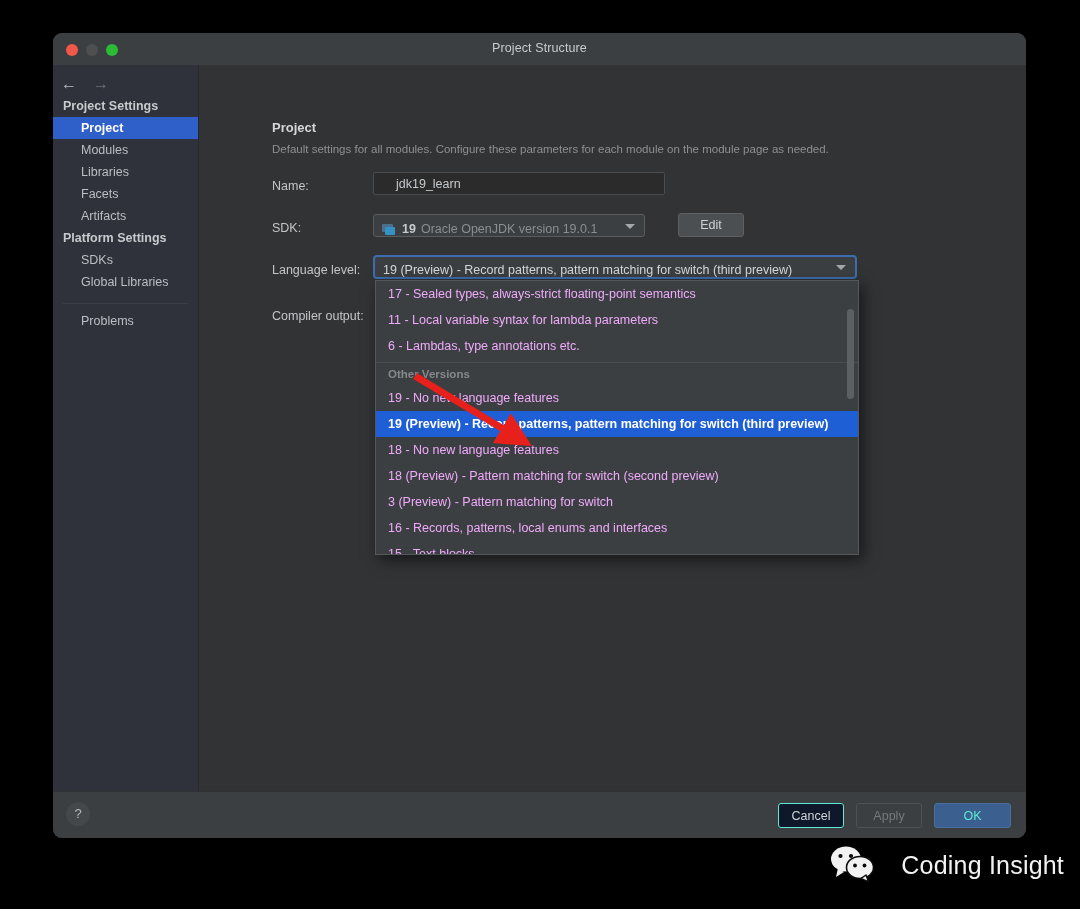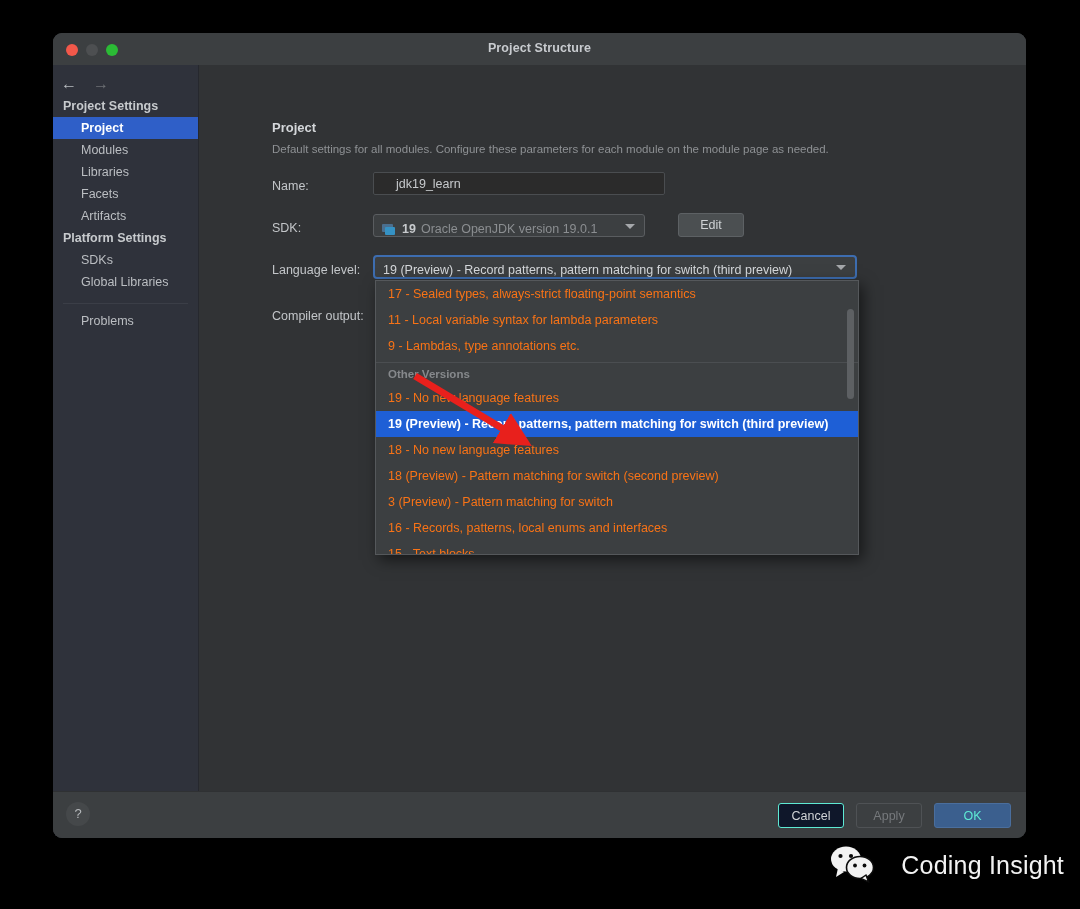--- a/index.html
+++ b/index.html
@@ -36,21 +36,21 @@
     height: 32px;
     background: #3c3f41;
     border-bottom: 1px solid #2b2b2b;
   }
   .title-text {
     position: absolute;
     left: 0; right: 0;
     top: 8px;
     text-align: center;
     font-size: 12.5px;
-    font-weight: bold;
+    font-weight: normal;
     color: #c8cbcf;
     letter-spacing: .1px;
   }
   .traffic {
     position: absolute;
     top: 11px;
     width: 12px; height: 12px;
     border-radius: 50%;
   }
   .tl-red   { left: 13px; background: #f2584a; }
@@ -273,21 +273,21 @@
   }
   .dd-inner {
     position: absolute;
     left: 0; top: 0;
     right: 0;
   }
   .dd-item {
     height: 26px;
     line-height: 26px;
     font-size: 12.5px;
-    color: #f97316;
+    color: #f0abfc;
     padding-left: 12px;
     white-space: nowrap;
     overflow: hidden;
   }
   .dd-item.selected {
     background: #1e5fd6;
     color: #ffffff;
     font-weight: bold;
   }
   .dd-group {
@@ -454,21 +454,21 @@
       <span class="combo-lang-text">19 (Preview) - Record patterns, pattern matching for switch (third preview)</span>
       <span class="caret"></span>
     </div>
 
     <div class="row-label lbl-compiler">Compiler output:</div>
 
     <div class="dropdown">
       <div class="dd-inner">
         <div class="dd-item">17 - Sealed types, always-strict floating-point semantics</div>
         <div class="dd-item">11 - Local variable syntax for lambda parameters</div>
-        <div class="dd-item">9 - Lambdas, type annotations etc.</div>
+        <div class="dd-item">6 - Lambdas, type annotations etc.</div>
         <div class="dd-group">Other Versions</div>
         <div class="dd-item">19 - No new language features</div>
         <div class="dd-item selected">19 (Preview) - Record patterns, pattern matching for switch (third preview)</div>
         <div class="dd-item">18 - No new language features</div>
         <div class="dd-item">18 (Preview) - Pattern matching for switch (second preview)</div>
         <div class="dd-item">3 (Preview) - Pattern matching for switch</div>
         <div class="dd-item">16 - Records, patterns, local enums and interfaces</div>
         <div class="dd-item">15 - Text blocks</div>
       </div>
       <div class="dd-scrollbar"></div>

